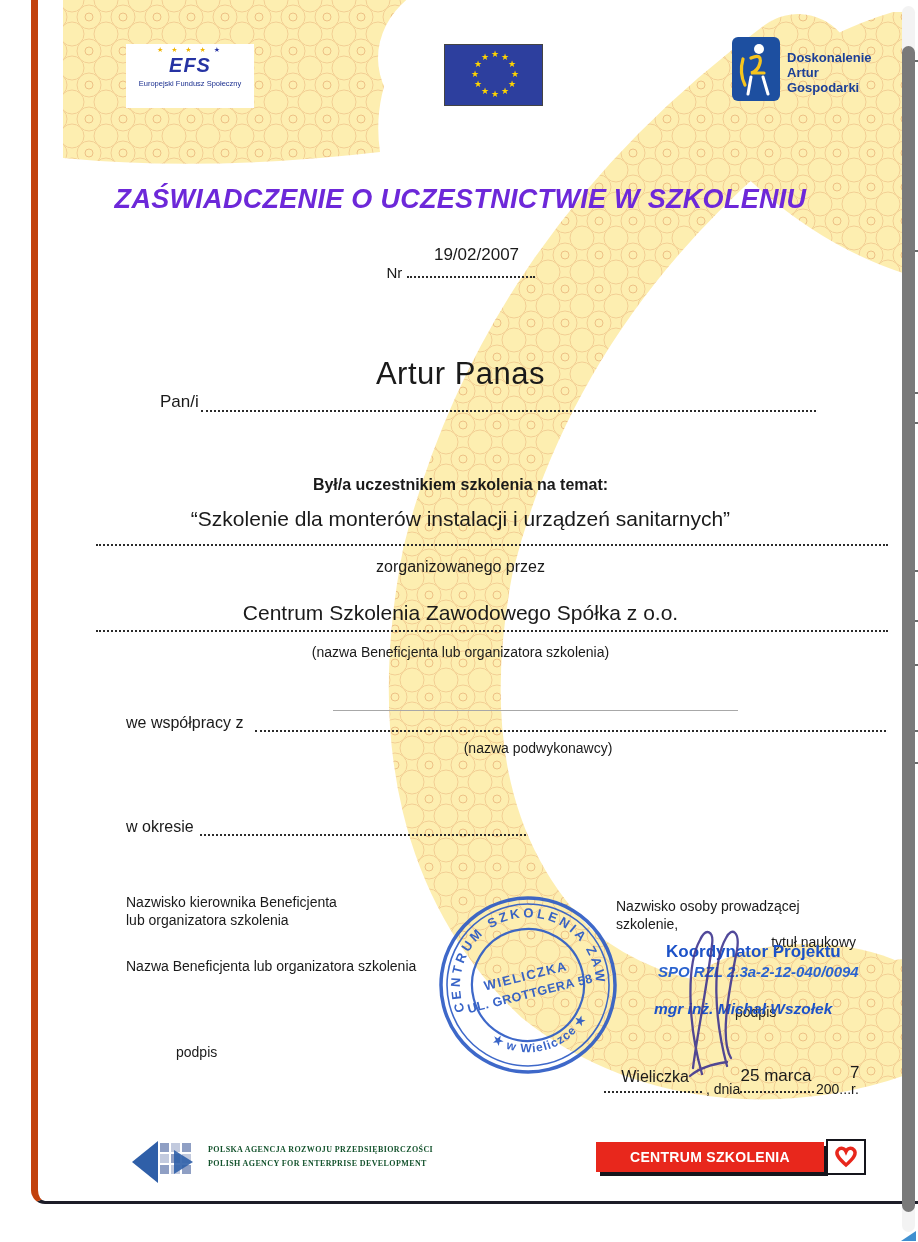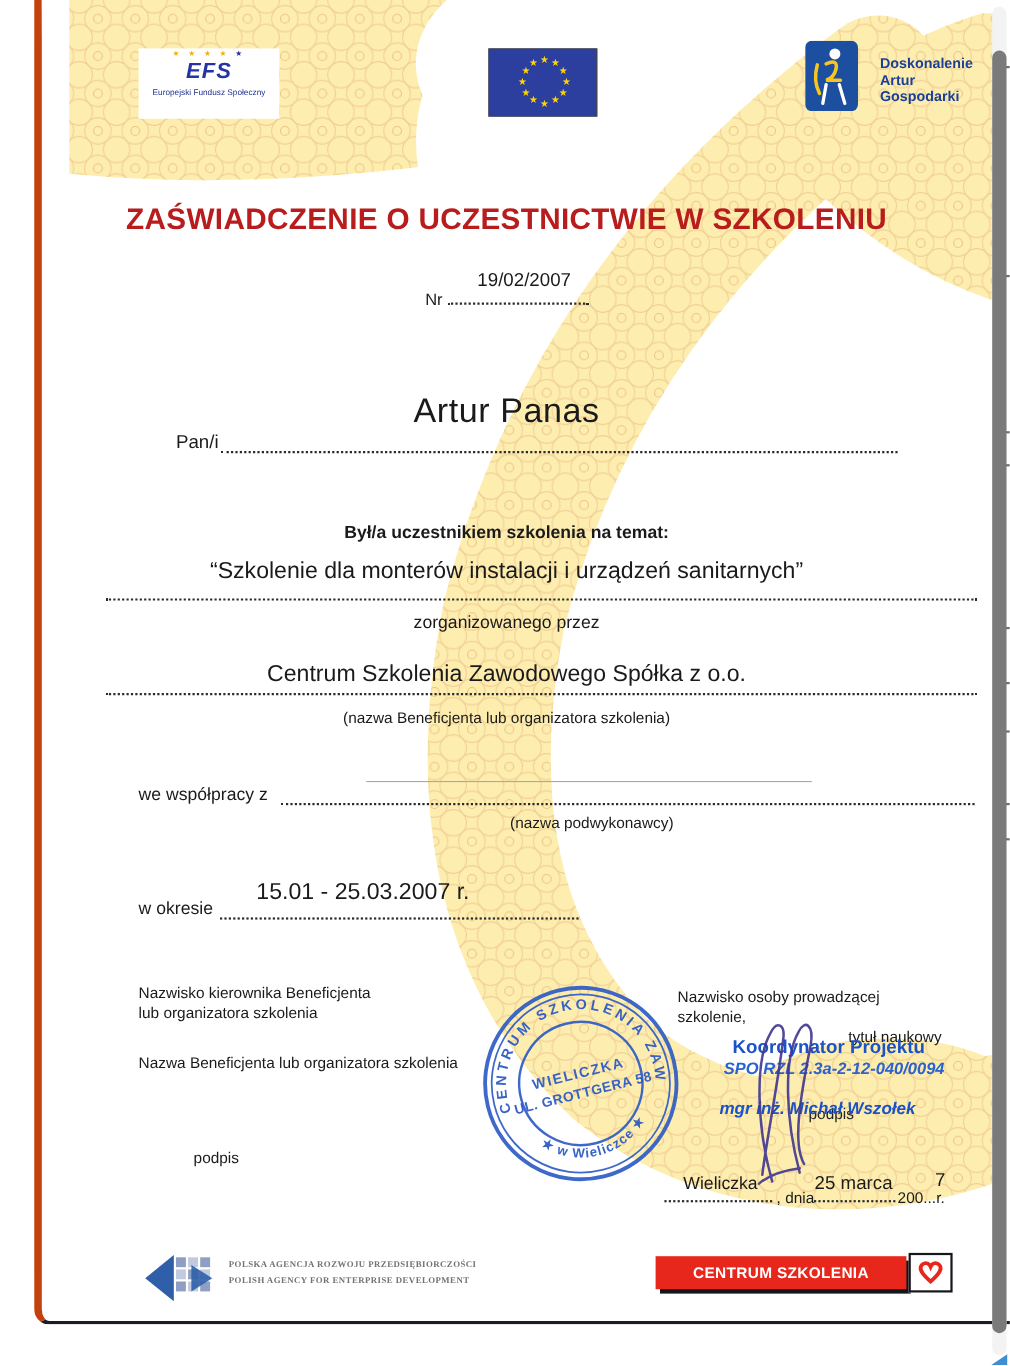--- a/index.html
+++ b/index.html
@@ -20,25 +20,25 @@
   
   .efs-logo { left:88px; top:44px; width:128px; height:64px; background:#fff; text-align:center; padding-top:1px; }
   .efs-stars { height:9px; font-size:7px; letter-spacing:3px; color:#f0b400; line-height:9px; }
   .efs-stars .blue { color:#2633a3; }
   .efs-name { font-size:20px; font-weight:bold; font-style:italic; color:#2633a3; line-height:22px; letter-spacing:1px; }
   .efs-caption { font-size:7.5px; color:#1b2f8f; margin-top:3px; }
 
   .eu-flag { left:406px; top:44px; width:99px; height:62px; background:#2d3f9e; border:1px solid #444; }
   .eu-star { position:absolute; font-size:9px; color:#ffd500; line-height:9px; }
 
-  .dkg { left:694px; top:37px; display:flex; gap:20px; }
+  .dkg { left:694px; top:37px; display:flex; gap:7px; }
   .dkg-text { padding-top:13px; font-size:13px; font-weight:bold; color:#1b3f97; line-height:15px; }
 
   
-  .doc-title { left:0; right:45px; top:184px; font-size:27px; font-weight:bold; letter-spacing:.3px; color:#b91c1c; }
+  .doc-title { left:0; right:45px; top:184px; font-size:27px; font-weight:bold; font-style:italic; letter-spacing:.3px; color:#6d28d9; }
   .nr-value { left:0; right:45px; top:245px; font-size:17px; transform:translateX(16px); }
   .nr-line  { left:0; right:45px; top:264px; font-size:15px; }
   .nr-line .dots { display:inline-block; width:128px; height:12px; }
 
   .pani-value { left:0; right:45px; top:356px; font-size:31px; letter-spacing:.5px; }
   .pani-line { left:122px; right:112px; top:392px; display:flex; align-items:flex-end; font-size:17px; }
   .pani-line .dots { flex:1; height:1.15em; margin-left:2px; }
 
   .intro { left:0; right:45px; top:476px; font-size:16px;font-weight:bold; }
   .topic-value { left:0; right:45px; top:507px; font-size:21px; }
@@ -75,21 +75,21 @@
   .date-place { left:568px; width:98px; top:1068px; font-size:16px; text-align:center; }
   .date-dots-a { left:566px; width:98px; top:1079px; height:14px; }
   .date-dnia { left:668px; top:1081px; font-size:14px; }
   .date-value { left:690px; width:96px; top:1066px; font-size:17px; text-align:center; }
   .date-dots-b { left:702px; width:74px; top:1079px; height:14px; }
   .date-year { left:778px; top:1081px; font-size:14px; }
   .date-digit { left:812px; top:1063px; font-size:17px; }
 
   
   .parp { left:92px; top:1136px; display:flex; gap:14px; }
-  .parp-text { padding-top:9px; font-family:"Liberation Serif", serif; color:#737373; }
+  .parp-text { padding-top:9px; font-family:"Liberation Serif", serif; color:#14532d; }
   .parp-text .p1 { font-size:8px; font-weight:bold; letter-spacing:.4px; }
   .parp-text .p2 { font-size:8px; font-weight:bold; letter-spacing:.4px; margin-top:5px; }
 
   .banner { left:558px; top:1142px; width:228px; height:30px; background:#e8271c;
             box-shadow:4px 4px 0 0 #15151c; color:#fff; font-size:14px; font-weight:bold;
             text-align:center; line-height:30px; letter-spacing:.3px; }
   .heart-box { left:788px; top:1139px; width:40px; height:36px; background:#fff; border:2.5px solid #15151c;
                display:flex; align-items:center; justify-content:center; }
 
   
@@ -183,21 +183,20 @@
     <div class="abs full-dots-2 dots"></div>
     <div class="abs organizer-caption center">(nazwa Beneficjenta lub organizatora szkolenia)</div>
 
     <div class="abs coop-topline"></div>
     <div class="abs coop-row">
       <span>we współpracy z</span>
       <span class="dots"></span>
     </div>
     <div class="abs coop-caption center">(nazwa podwykonawcy)</div>
 
-    <div class="abs period-value">15.01 - 25.03.2007 r.</div>
     <div class="abs period-row">
       <span>w okresie</span>
       <span class="dots"></span>
     </div>
 
     <div class="abs left-labels">
       <div>Nazwisko kierownika Beneficjenta</div>
       <div>lub organizatora szkolenia</div>
     </div>
     <div class="abs left-label2">Nazwa Beneficjenta lub organizatora szkolenia</div>

